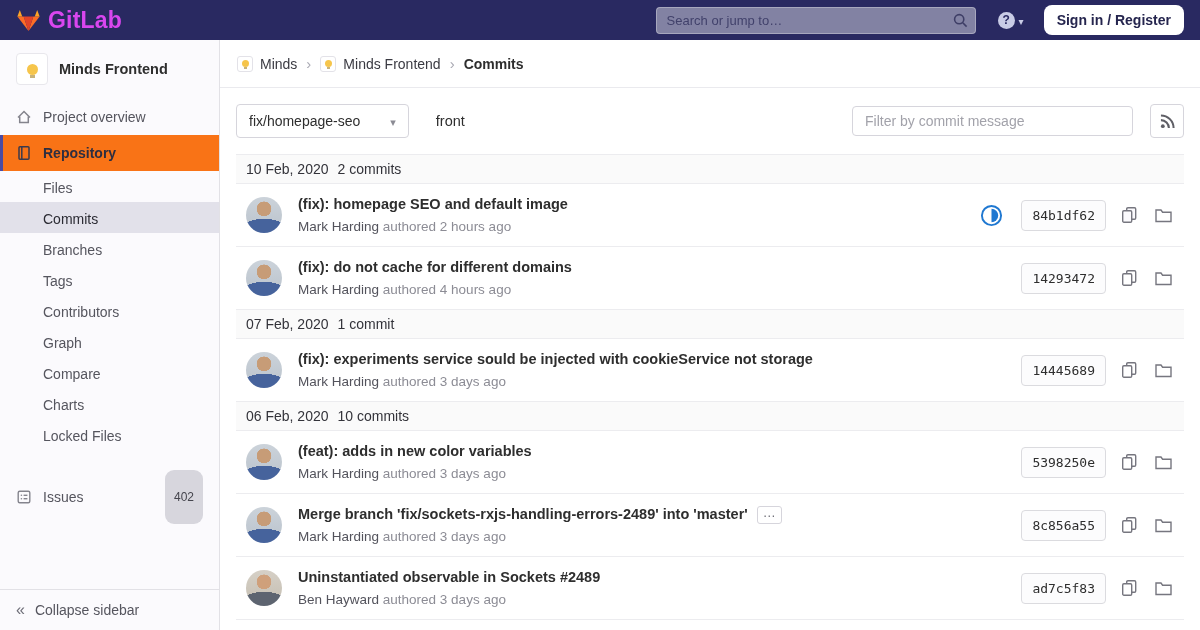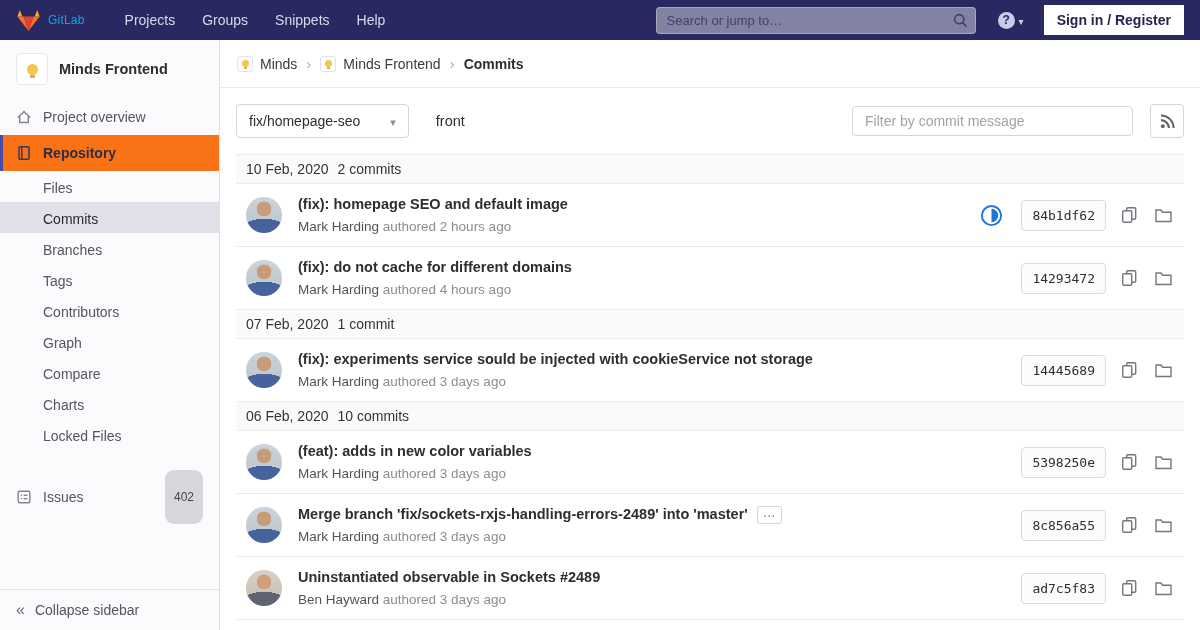--- a/index.html
+++ b/index.html
@@ -5,36 +5,36 @@
   * { box-sizing: border-box; }
   body { margin:0; width:1200px; height:630px; overflow:hidden; background:#fff; color:#2e2e2e;
          font-family:"Liberation Sans", sans-serif; }
   a { text-decoration:none; color:inherit; }
   button { font-family:inherit; }
 
   
   .navbar { position:fixed; top:0; left:0; right:0; height:40px; background:#292961;
             display:flex; align-items:center; padding:0 16px; z-index:20; }
   .brand { display:flex; align-items:center; gap:7px; margin-right:40px; cursor:pointer; }
-  .brand-name { color:#0ea5e9; font-weight:400; font-size:12px; letter-spacing:.2px; }
+  .brand-name { color:#d946ef; font-weight:700; font-size:23px; letter-spacing:.2px; }
   .nav-links { display:flex; gap:27px; }
   .nav-links a { color:#d8d8ec; font-size:14px; cursor:pointer; }
   .nav-search { margin-left:auto; position:relative; width:320px; }
   .nav-search input { width:100%; height:27px; border:1px solid rgba(255,255,255,.3);
      background:rgba(255,255,255,.42); border-radius:4px; padding:0 30px 0 10px;
      font-size:13px; color:#20204a; outline:none; font-family:inherit; }
   .nav-search input::placeholder { color:#41416b; }
   .search-icon { position:absolute; right:8px; top:6px; pointer-events:none; }
   .help-menu { display:flex; align-items:center; gap:4px; margin:0 20px 0 22px; cursor:pointer; }
   .question-icon { width:17px; height:17px; border-radius:50%; background:#c9cce6; color:#292961;
      font-weight:700; font-size:12px; display:flex; align-items:center; justify-content:center; }
   .caret-down-icon::after { content:"▾"; color:#c9cce6; font-size:10px; }
   .caret-down-icon.dark::after { color:#8b8b94; font-size:11px; }
   .signin-btn { background:#fff; color:#25254e; font-weight:700; font-size:14px;
-     padding:7px 13px; border-radius:0; cursor:pointer; border:none; }
+     padding:7px 13px; border-radius:8px; cursor:pointer; border:none; }
 
   
   .sidebar { position:fixed; top:40px; bottom:0; left:0; width:220px; background:#fbfafd;
              border-right:1px solid #e2e1e6; font-size:14px; color:#55555e; }
   .project-head { display:flex; align-items:center; gap:11px; padding:13px 16px 14px;
                   color:#2e2e2e; cursor:pointer; }
   .project-avatar { width:32px; height:32px; flex:none; background:#fff; border:1px solid #e8e7ec;
                     border-radius:4px; display:flex; align-items:center; justify-content:center; }
   .project-name { font-weight:700; font-size:14.5px; }
   .nav-row { display:flex; align-items:center; gap:11px; padding:10px 16px; cursor:pointer; }
@@ -108,26 +108,20 @@
   <a class="brand">
     <svg width="25" height="24" viewBox="0 0 36 34">
       <path fill="#fc6d26" d="M11 12 L18 33 L2 12 Z"></path>
       <path fill="#fc6d26" d="M25 12 L18 33 L34 12 Z"></path>
       <path fill="#e24329" d="M18 33 L11 12 H25 Z"></path>
       <path fill="#fca326" d="M2 12 L5.5 2.5 L9 12 Z"></path>
       <path fill="#fca326" d="M27 12 L30.5 2.5 L34 12 Z"></path>
     </svg>
     <span class="brand-name">GitLab</span>
   </a>
-  <nav class="nav-links">
-    <a>Projects</a>
-    <a>Groups</a>
-    <a>Snippets</a>
-    <a>Help</a>
-  </nav>
   <div class="nav-search">
     <input placeholder="Search or jump to…" style="">
     <svg class="search-icon" width="15" height="15" viewBox="0 0 15 15" fill="none" stroke="#3e3e66" stroke-width="1.6">
       <circle cx="6.2" cy="6.2" r="4.6"></circle>
       <path d="M9.8 9.8 L13.6 13.6"></path>
     </svg>
   </div>
   <div class="help-menu">
     <span class="question-icon">?</span>
     <span class="caret-down-icon"></span>

